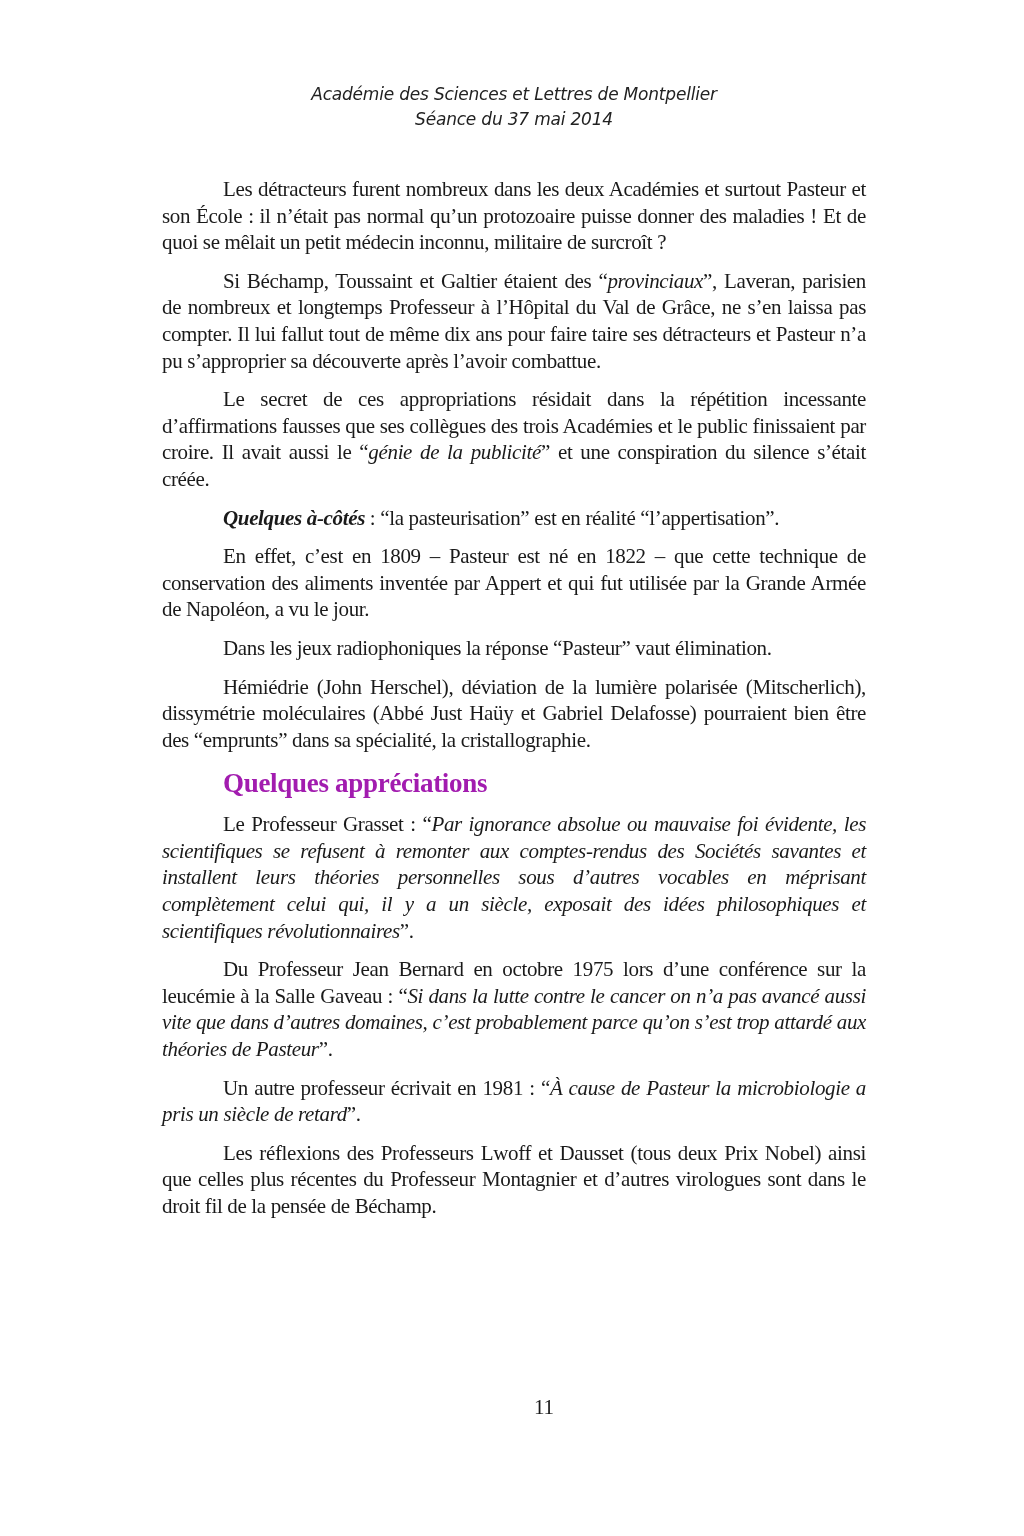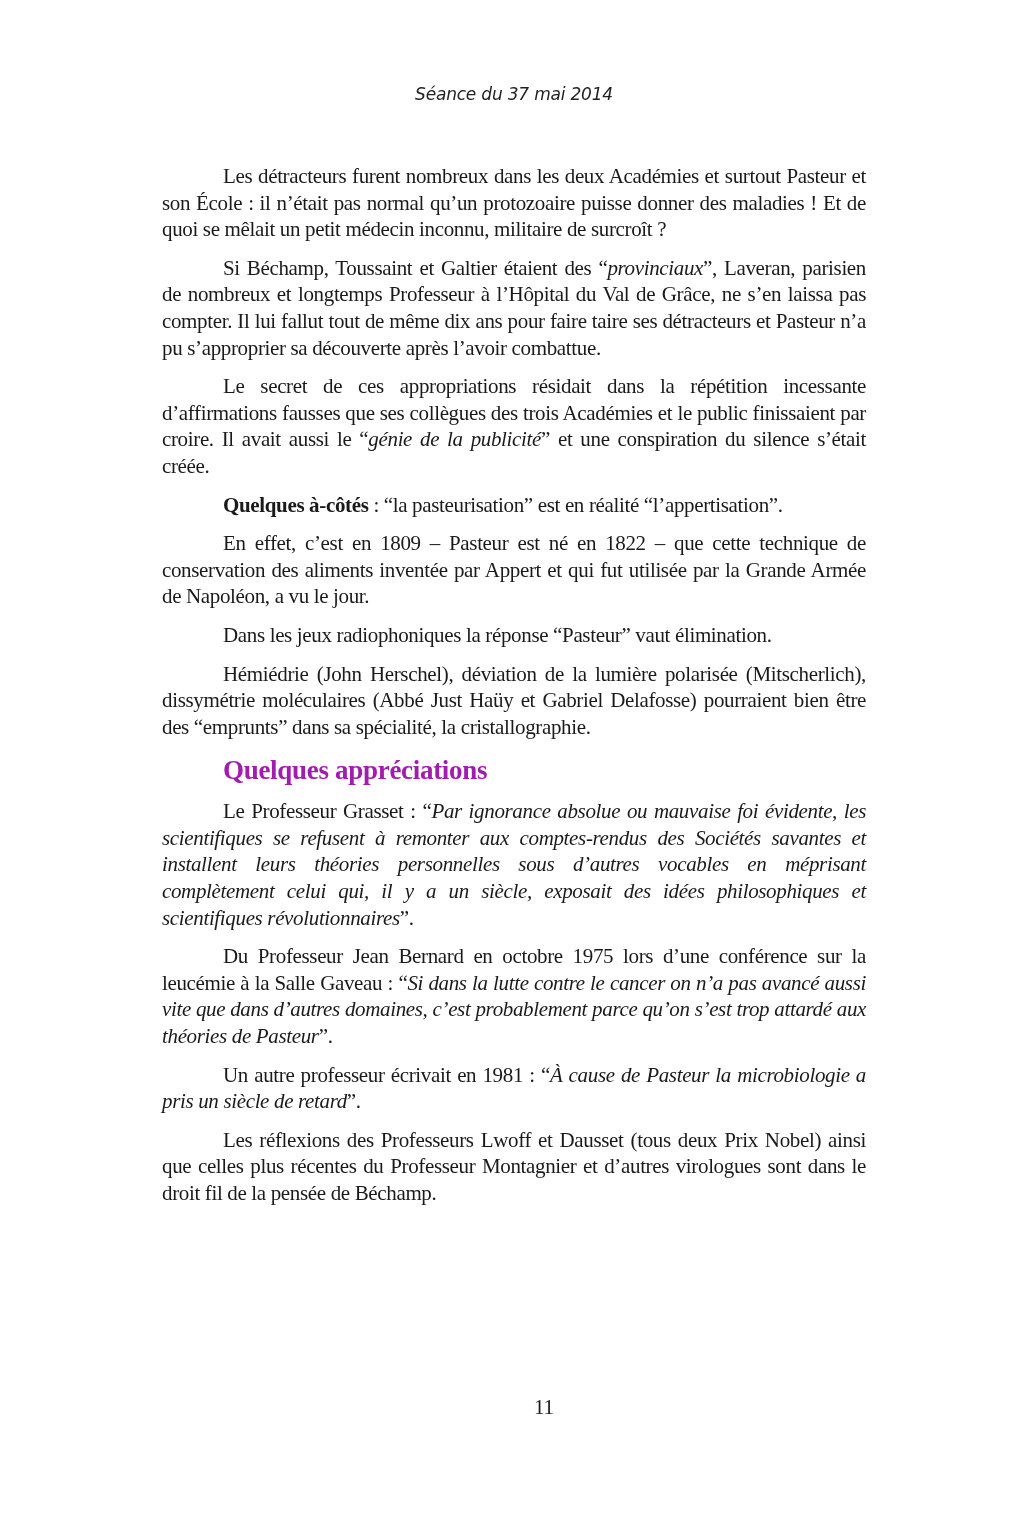--- a/index.html
+++ b/index.html
@@ -1,30 +1,31 @@
 <!DOCTYPE html>
 <html><head>
 <meta charset="utf-8">
 <style>
   html, body { margin: 0; padding: 0; background: #ffffff; }
   body { width: 1024px; height: 1536px; position: relative; overflow: hidden; color: #1a1a1a; }
   .page { position: absolute; left: 162px; top: 82px; width: 704px; }
   .header { text-align: center; font-family: "DejaVu Sans", sans-serif; font-style: italic; font-size: 17px; line-height: 25px; color: #222; letter-spacing: -0.2px; }
-  .body { margin-top: 56px; font-family: "Liberation Serif", serif; font-size: 21px; line-height: 26.6px; color: #1a1a1a; letter-spacing: -0.35px; }
+  .body { margin-top: 44px; font-family: "Liberation Serif", serif; font-size: 21px; line-height: 26.6px; color: #1a1a1a; letter-spacing: -0.35px; }
   .p { margin: 0 0 12px 0; text-align: justify; text-indent: 61px; }
   .p em { font-style: italic; }
-  .p b { font-weight: bold; }
+  .p b { font-weight: bold; font-style: italic; }
   .h2 { font-family: "Liberation Serif", serif; font-weight: bold; font-size: 27px; line-height: 32px; margin: 14px 0 12px 61px; color: #a21caf; letter-spacing: -0.3px; }
   .pageno { position: absolute; top: 1395px; left: 0; width: 1024px; text-align: center; font-family: "Liberation Serif", serif; font-size: 21px; color: #1a1a1a; padding-left: 32px; }
 </style>
 </head>
 <body>
 
 <div class="page">
   <div class="header">
+    <div>Académie des Sciences et Lettres de Montpellier</div>
     <div>Séance du 37 mai 2014</div>
   </div>
 
   <div class="body">
     <p class="p">Les détracteurs furent nombreux dans les deux Académies et surtout Pasteur et son École : il n’était pas normal qu’un protozoaire puisse donner des maladies ! Et de quoi se mêlait un petit médecin inconnu, militaire de surcroît ?</p>
 
     <p class="p"><span>Si Béchamp, Toussaint et Galtier étaient des “</span><em>provinciaux</em><span>”, Laveran, parisien de nombreux et longtemps Professeur à l’Hôpital du Val de Grâce, ne s’en laissa pas compter. Il lui fallut tout de même dix ans pour faire taire ses détracteurs et Pasteur n’a pu s’approprier sa découverte après l’avoir combattue.</span></p>
 
     <p class="p"><span>Le secret de ces appropriations résidait dans la répétition incessante d’affirmations fausses que ses collègues des trois Académies et le public finissaient par croire. Il avait aussi le “</span><em>génie de la publicité</em><span>” et une conspiration du silence s’était créée.</span></p>
 

